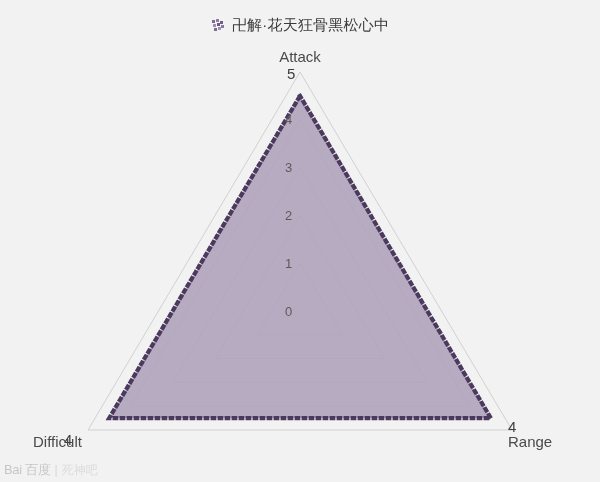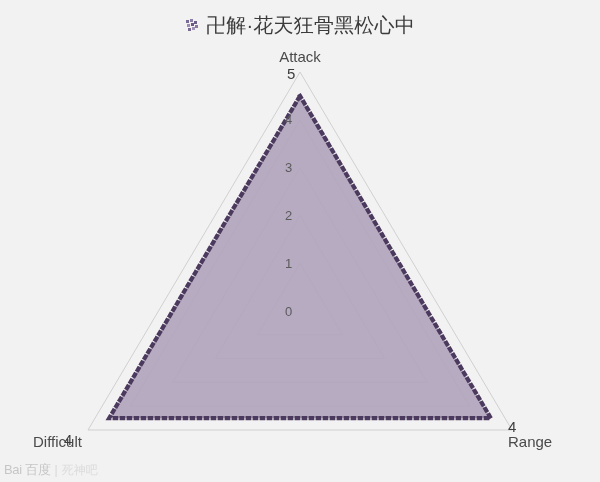--- a/index.html
+++ b/index.html
@@ -31,21 +31,21 @@
     gap: 7px;
     height: 22px;
   }
   .legend-icon {
     width: 14px;
     height: 14px;
     flex: 0 0 14px;
     display: block;
   }
   .title-text {
-    font-size: 20px;
+    font-size: 15px;
     color: #3b3b3b;
     letter-spacing: 0.2px;
     white-space: nowrap;
     line-height: 22px;
   }
   svg.radar {
     position: absolute;
     left: 0;
     top: 0;
     width: 600px;

